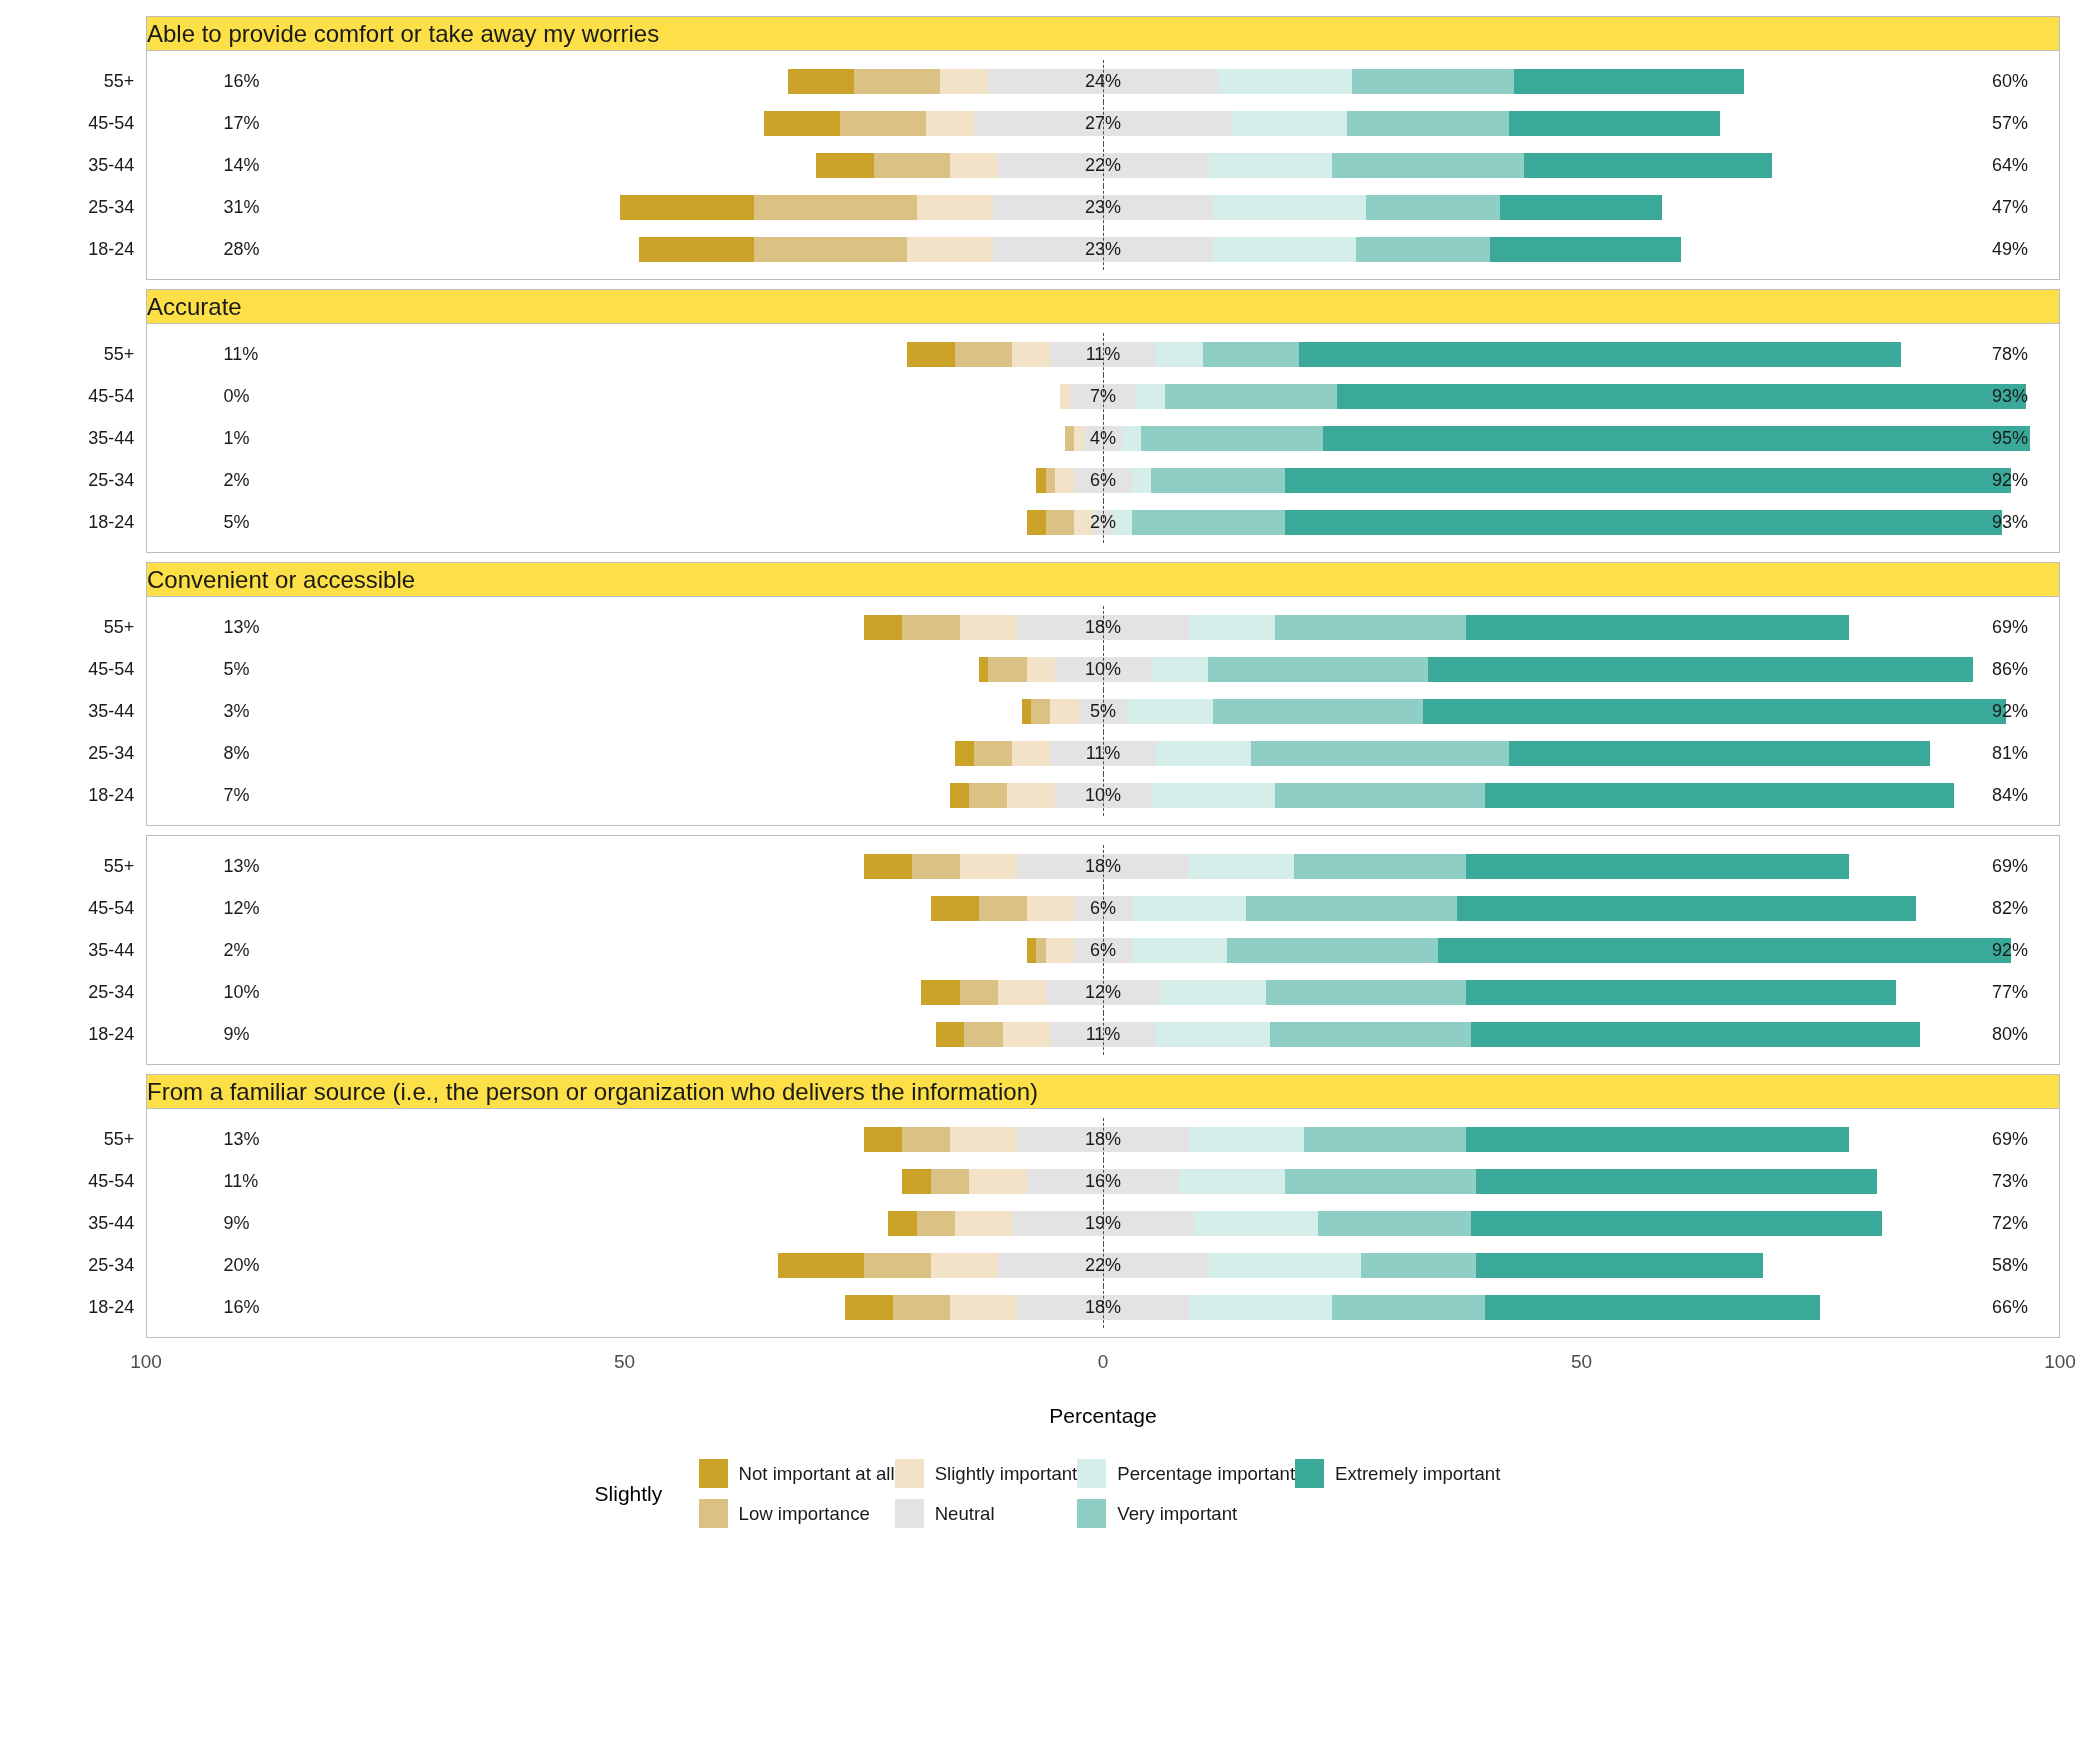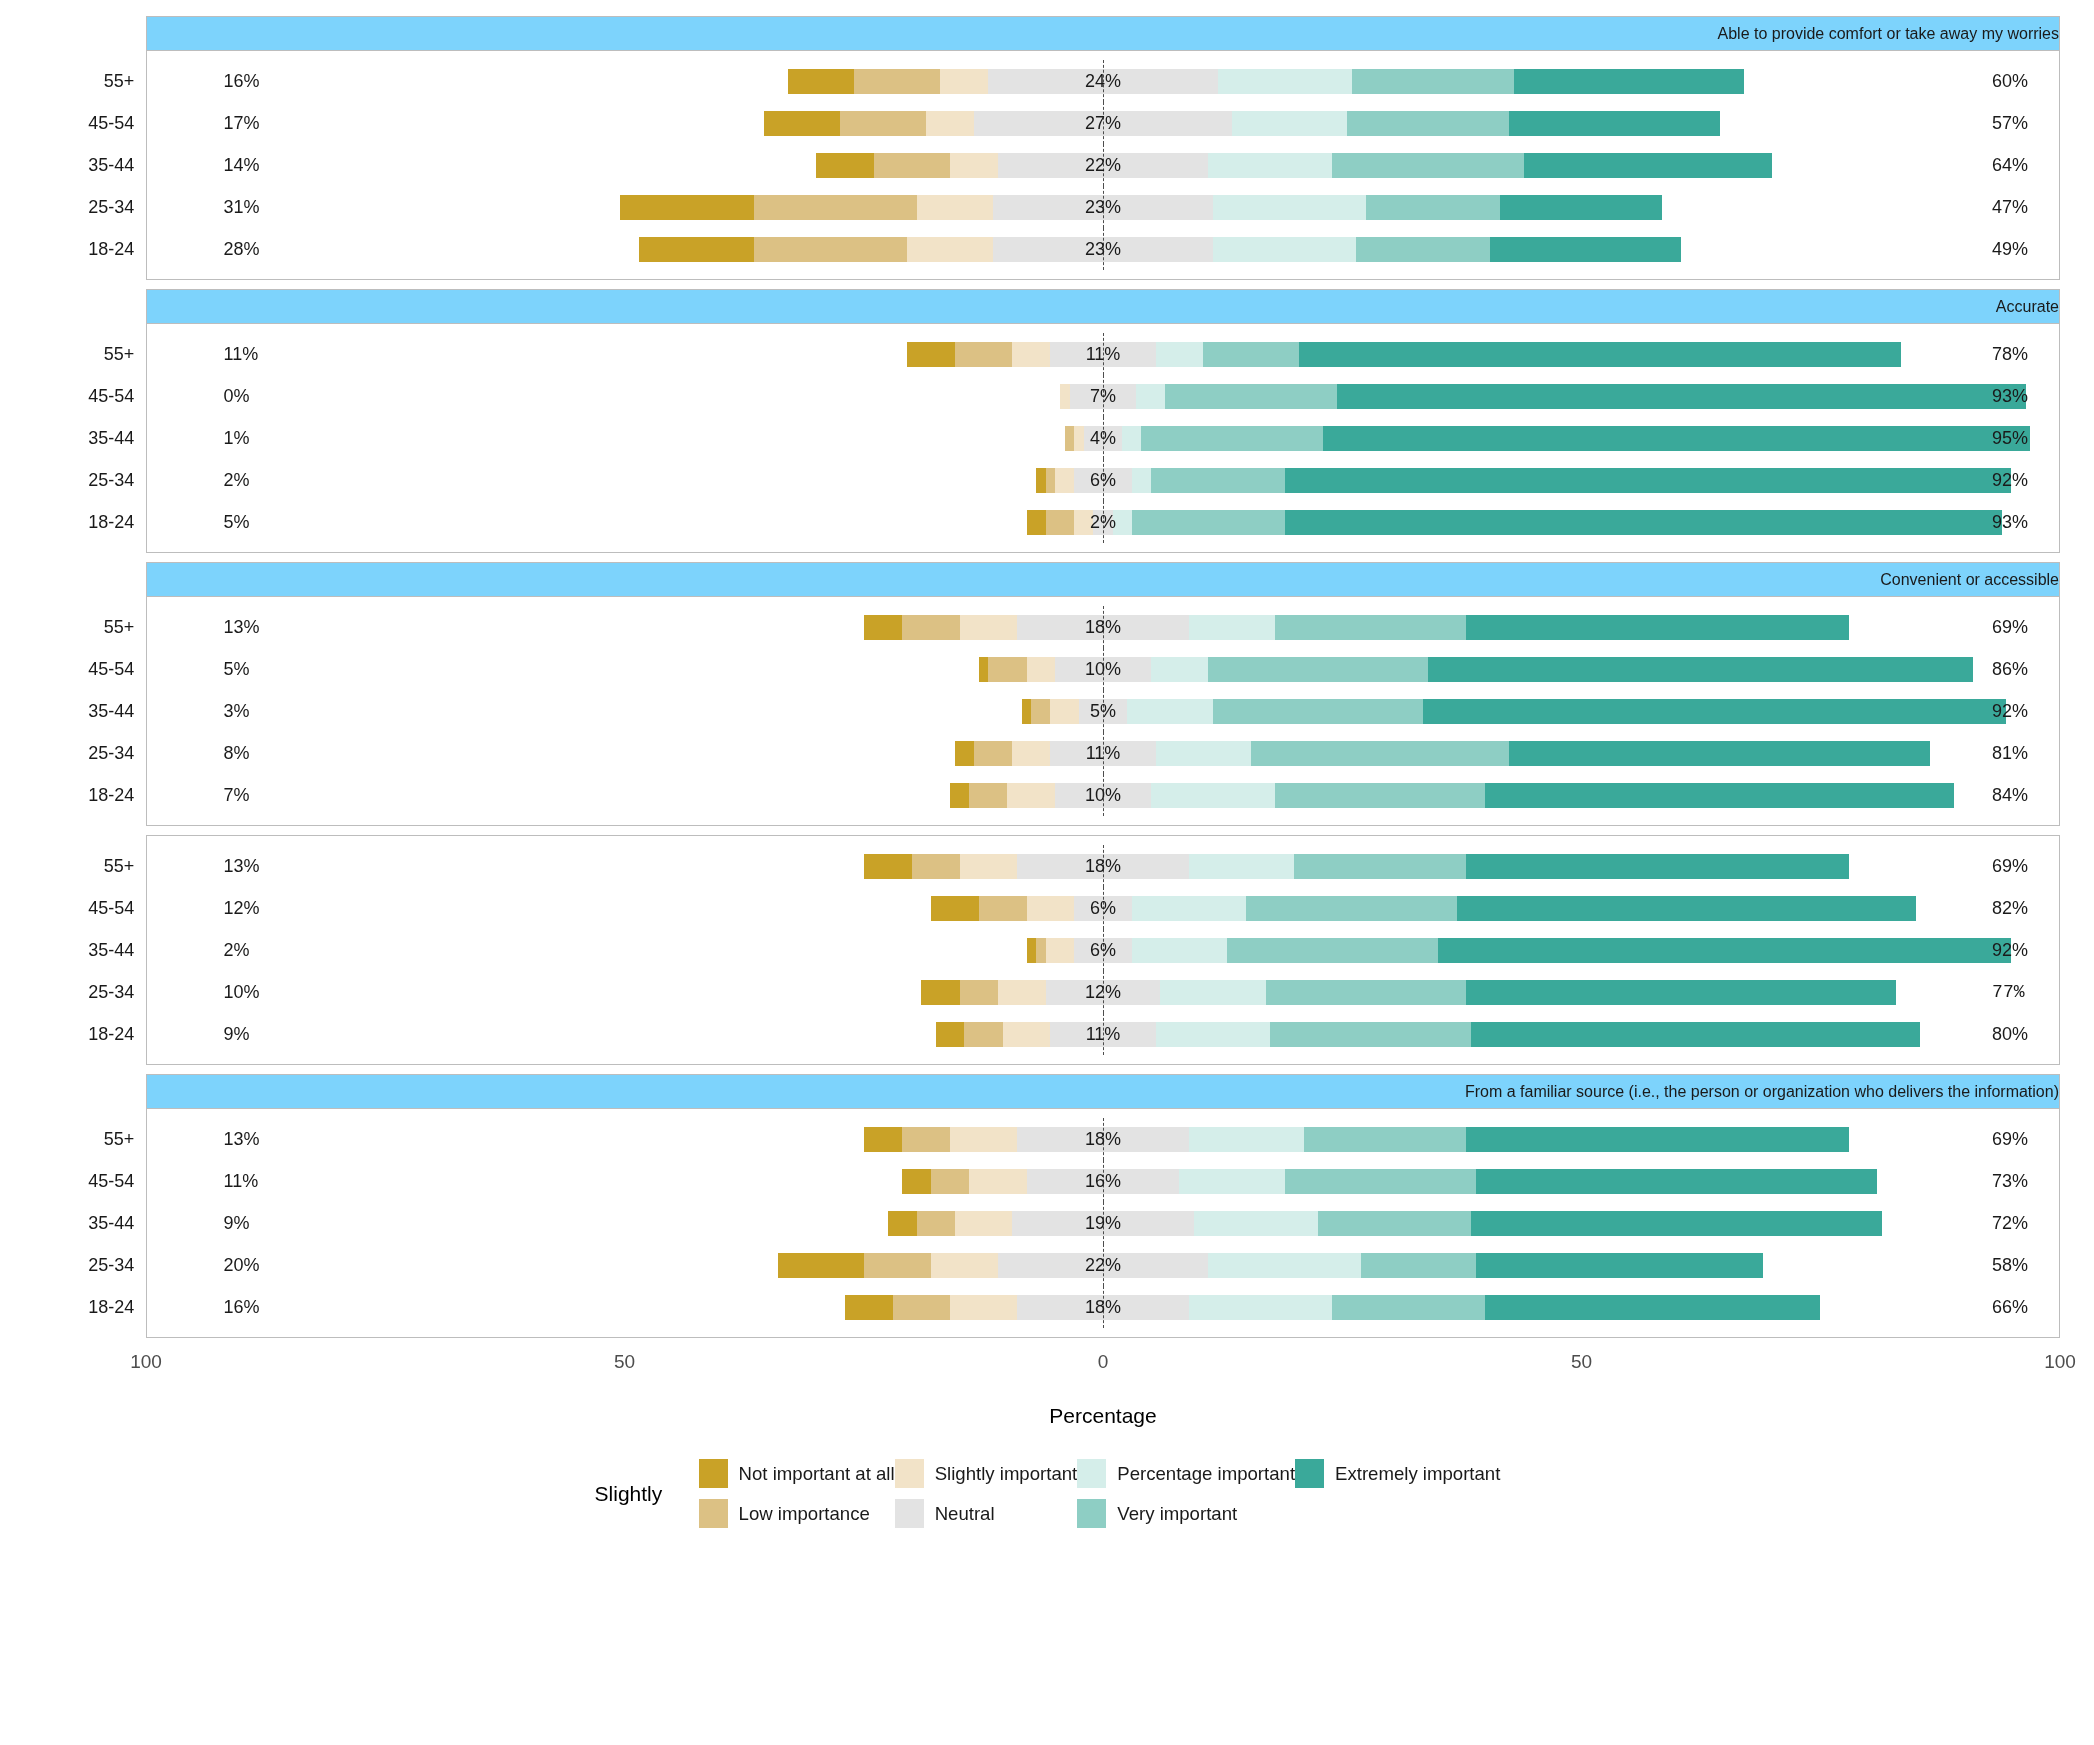--- a/index.html
+++ b/index.html
@@ -28,27 +28,27 @@
     letter-spacing: 0.1px;
   }
   .panels {
     margin-left: 111px;   
     margin-right: 0px;
   }
   .panel {
     margin-bottom: 9px;
   }
   .panel-strip {
-    background: #7dd3fc;
+    background: #fde047;
     border: 0.9px solid #bdbdbd;
     border-bottom: none;
     height: 33px;
     line-height: 33px;
-    text-align: right;
-    font-size: 16px;
+    text-align: left;
+    font-size: 24px;
     color: #1a1a1a;
   }
   .panel-body {
     position: relative;
     border: 0.9px solid #bdbdbd;
     background: #ffffff;
     padding: 9px 0;
   }
   .row {
     position: relative;
@@ -507,21 +507,21 @@
                 <div class="seg" style="left: 42.5%; width: 2%; background: rgb(220, 193, 132);"></div>
                 <div class="seg" style="left: 44.5%; width: 2.5%; background: rgb(242, 227, 200);"></div>
                 <div class="seg" style="left: 47%; width: 6%; background: rgb(227, 227, 227);"></div>
                 <div class="seg" style="left: 53%; width: 5.5%; background: rgb(213, 238, 234);"></div>
                 <div class="seg" style="left: 58.5%; width: 10.5%; background: rgb(142, 206, 196);"></div>
                 <div class="seg" style="left: 69%; width: 22.5%; background: rgb(58, 169, 154);"></div>
               </div>
               <div class="zeroline" style="left: 50%;"></div>
               <div class="lab-left" style="left: 4%;">10%</div>
               <div class="lab-mid" style="left: 50%;">12%</div>
-              <div class="lab-right" style="left: 96.5%; font-family: Liberation Mono, monospace;">77%</div>
+              <div class="lab-right" style="left: 96.5%;">77%</div>
             </div>
           </div>
           <div class="row">
             <div class="row-inner">
               <div class="ylabel">18-24</div>
               <div class="barwrap">
                 <div class="seg" style="left: 41.25%; width: 1.5%; background: rgb(201, 162, 39);"></div>
                 <div class="seg" style="left: 42.75%; width: 2%; background: rgb(220, 193, 132);"></div>
                 <div class="seg" style="left: 44.75%; width: 2.5%; background: rgb(242, 227, 200);"></div>
                 <div class="seg" style="left: 47.25%; width: 5.5%; background: rgb(227, 227, 227);"></div>

